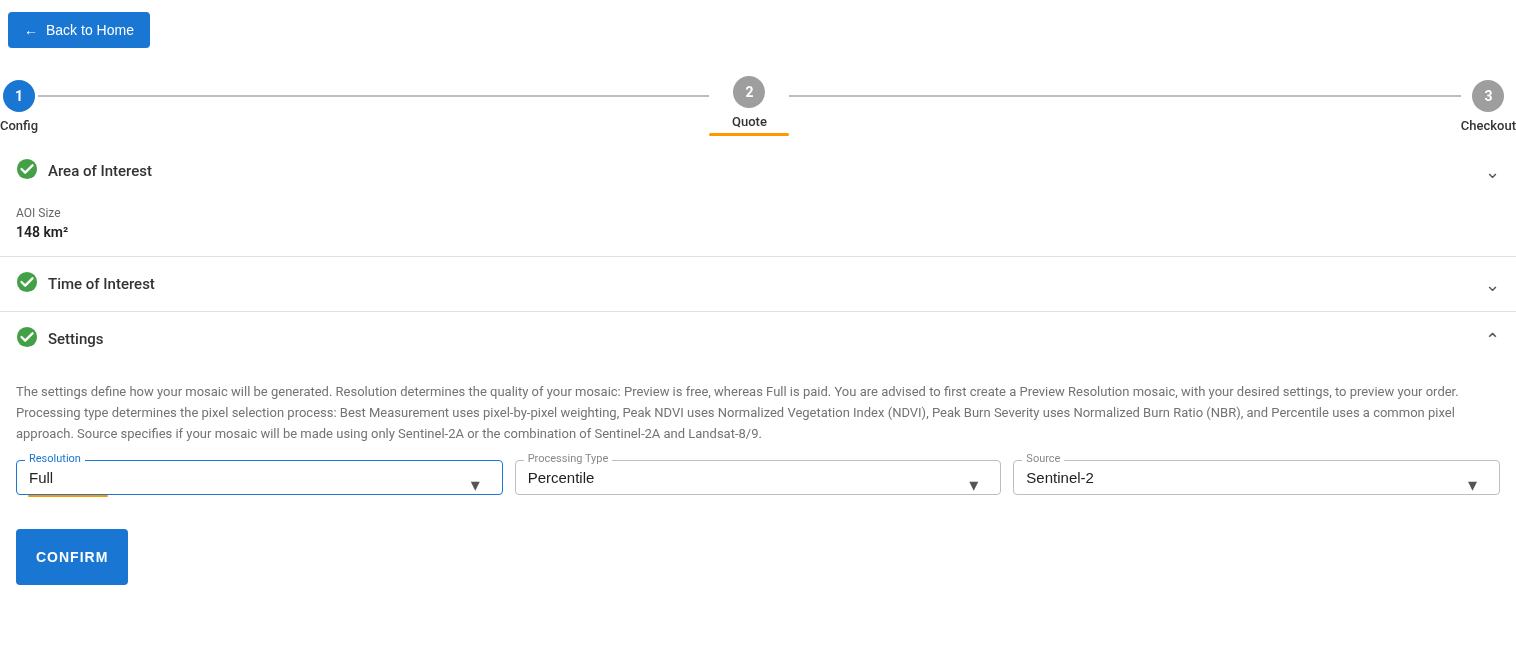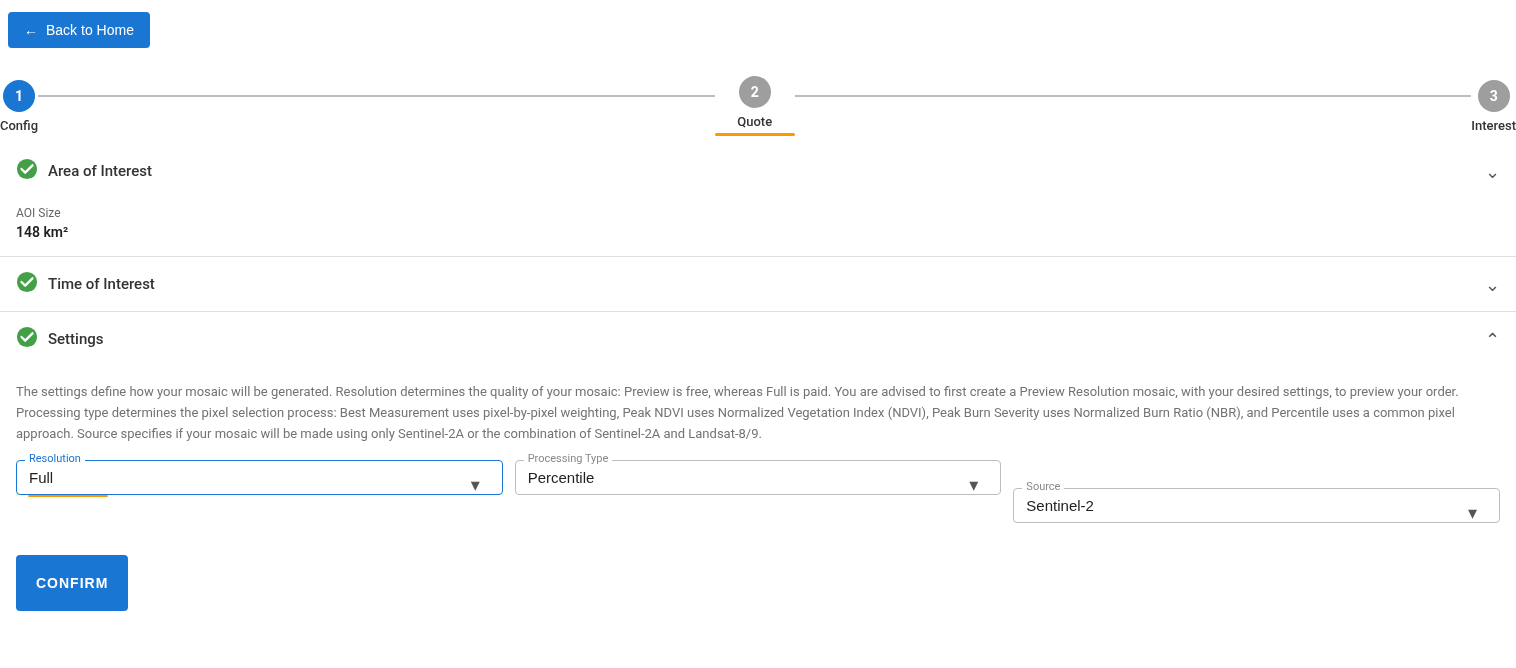--- a/index.html
+++ b/index.html
@@ -227,21 +227,21 @@
       <span>2</span>
     </div>
     <div class="step-label">Quote</div>
     <div class="quote-underline"></div>
   </div>
   <div class="step-line"></div>
   <div class="step">
     <div class="step-circle inactive">
       <span>3</span>
     </div>
-    <div class="step-label">Interest</div>
+    <div class="step-label">Checkout</div>
   </div>
 </div>
 
 <div class="section">
   <div class="section-header">
     <div class="section-header-left">
       <span>
         <svg class="check-icon" viewBox="0 0 24 24" fill="none">
           <circle cx="12" cy="12" r="11" fill="#43a047"></circle>
           <polyline points="6,12 10,16 18,8" stroke="#fff" stroke-width="2.5" fill="none" stroke-linecap="round" stroke-linejoin="round"></polyline>
@@ -313,21 +313,21 @@
           <option value="Percentile">Percentile</option>
           <option value="Best Measurement">Best Measurement</option>
           <option value="Peak NDVI">Peak NDVI</option>
           <option value="Peak Burn Severity">Peak Burn Severity</option>
         </select>
         <span class="dropdown-arrow">▾</span>
       </div>
     </div>
   </div>
 
-  <div style="flex:1; position:relative;margin-top:28px;">
+  <div style="flex:1; position:relative;">
     <div class="fieldset-wrapper gray">
       <span class="fieldset-legend gray">Source</span>
       <div style="display:flex; align-items:center; position:relative; margin-top:4px;">
         <select class="dropdown-select">
           <option value="Sentinel-2">Sentinel-2</option>
           <option value="Sentinel-2A + Landsat-8/9">Sentinel-2A + Landsat-8/9</option>
         </select>
         <span class="dropdown-arrow">▾</span>
       </div>
     </div>

